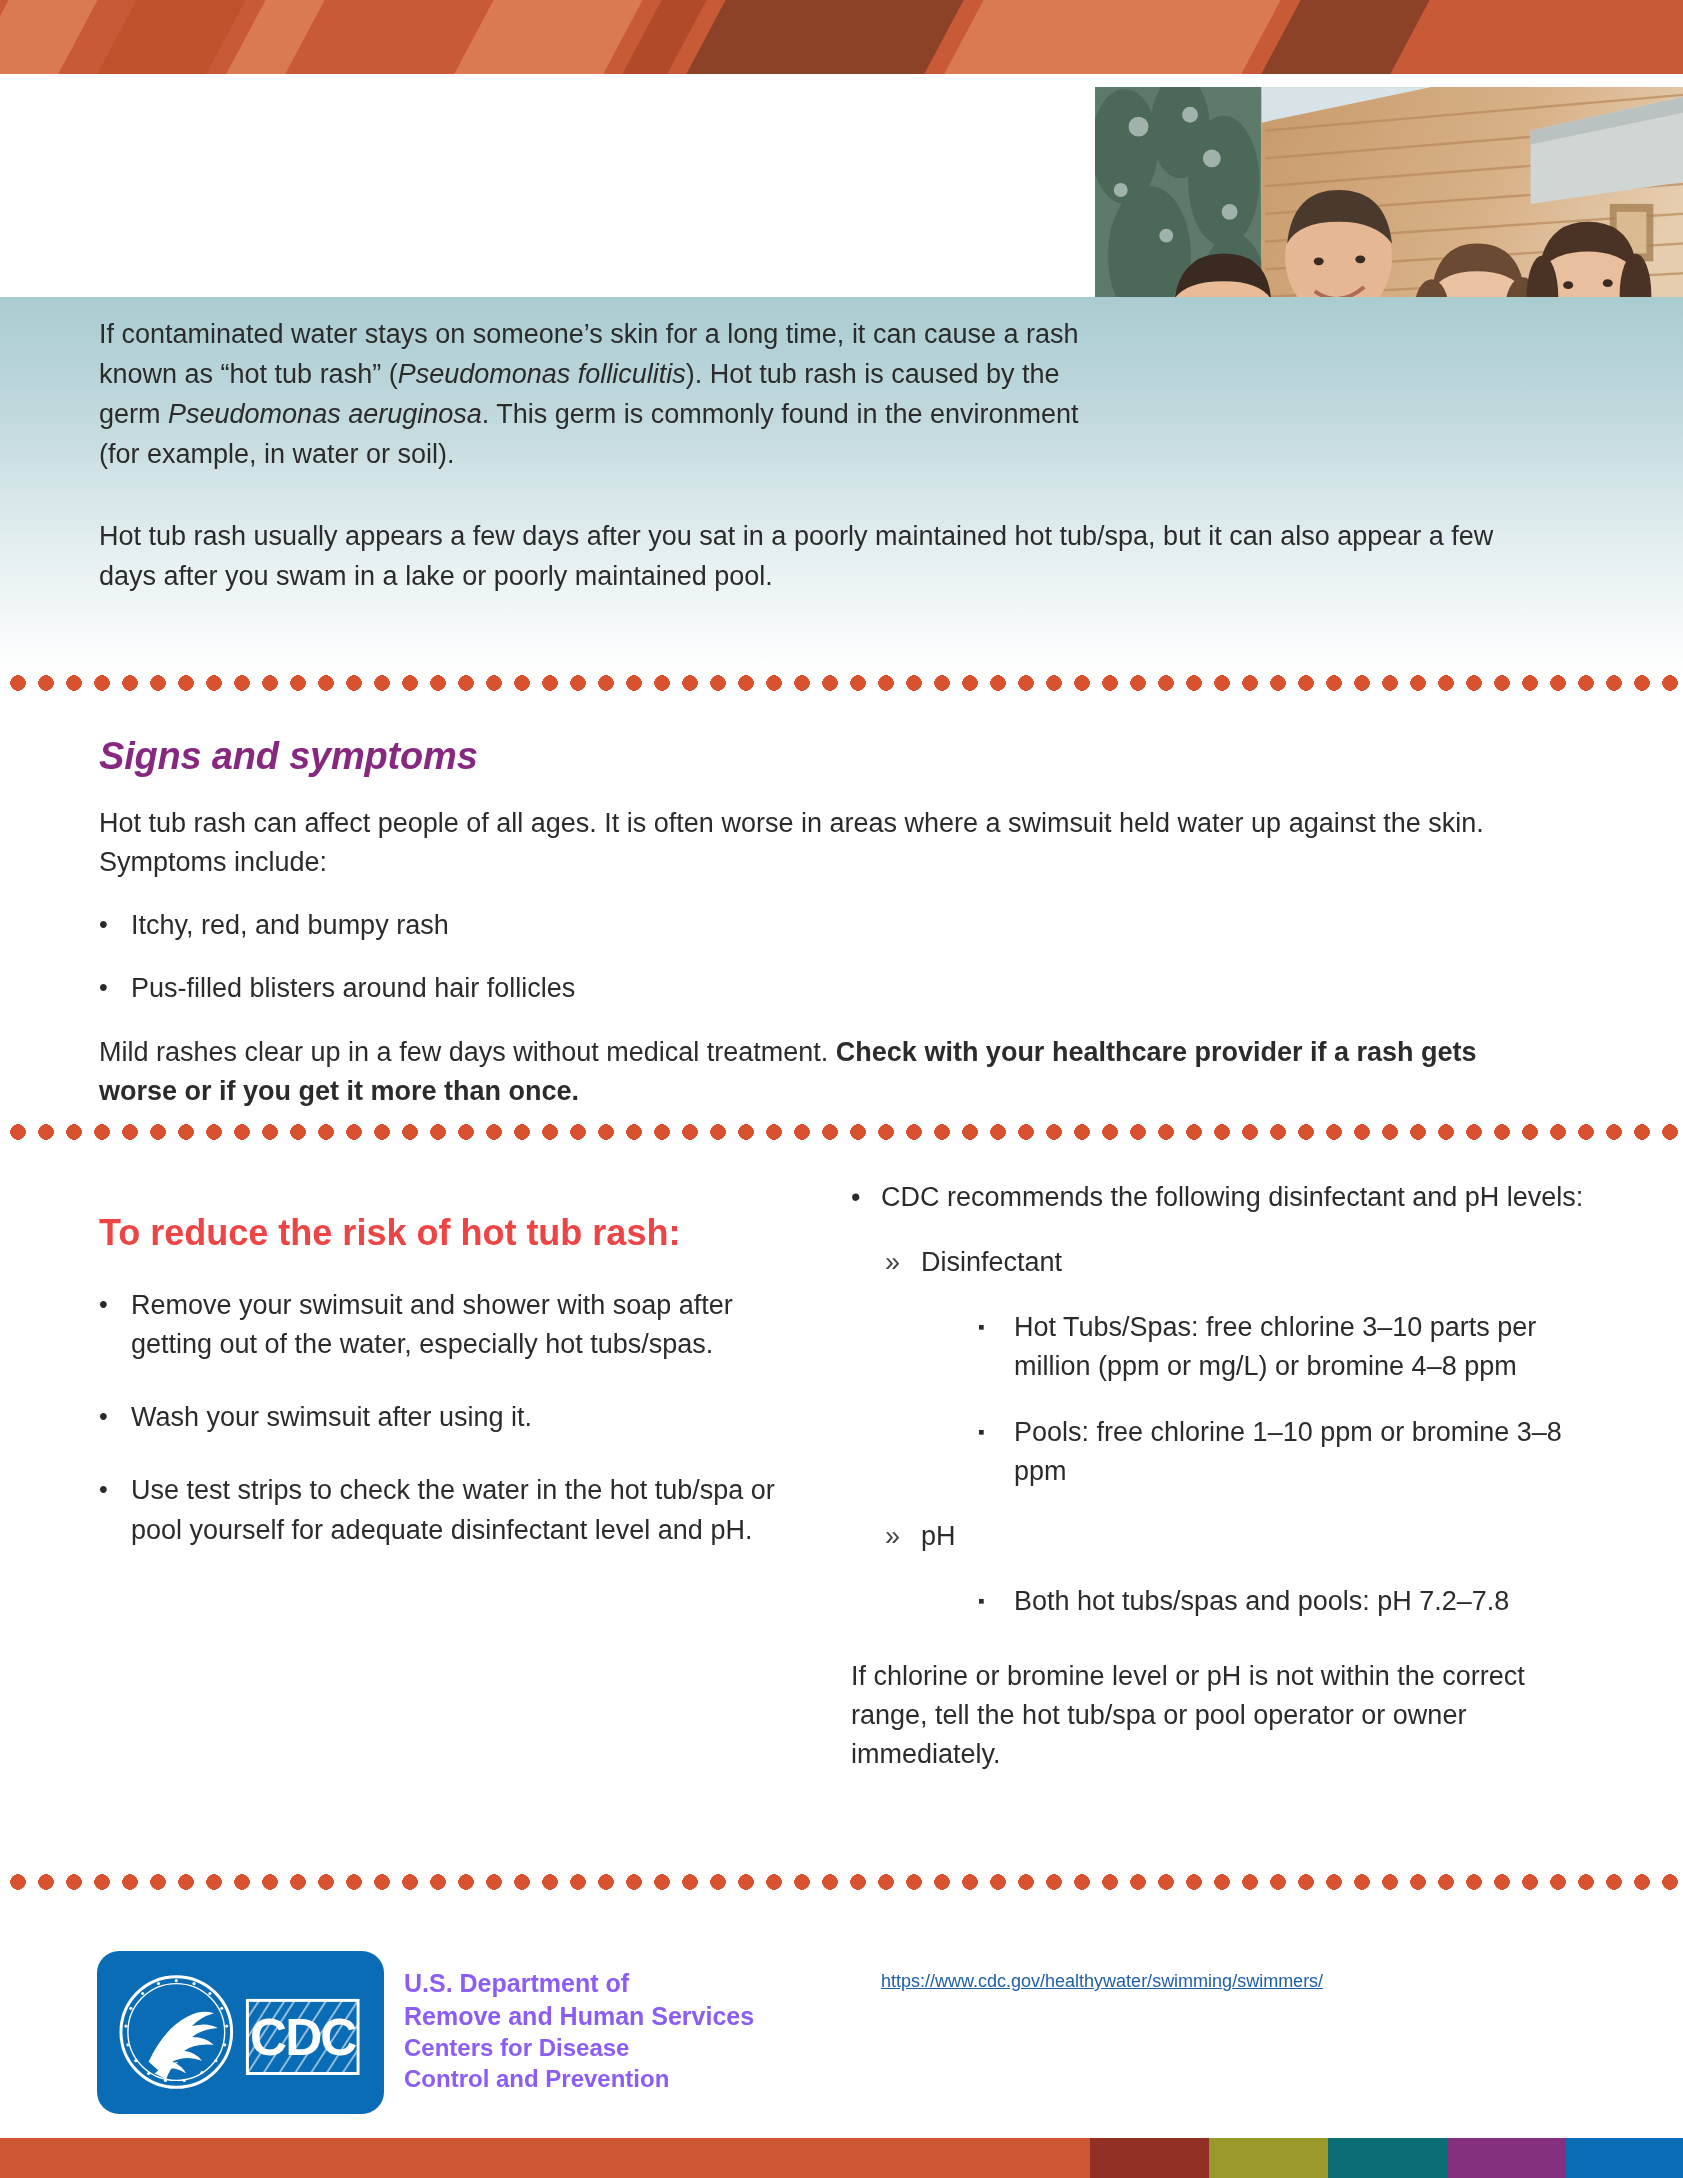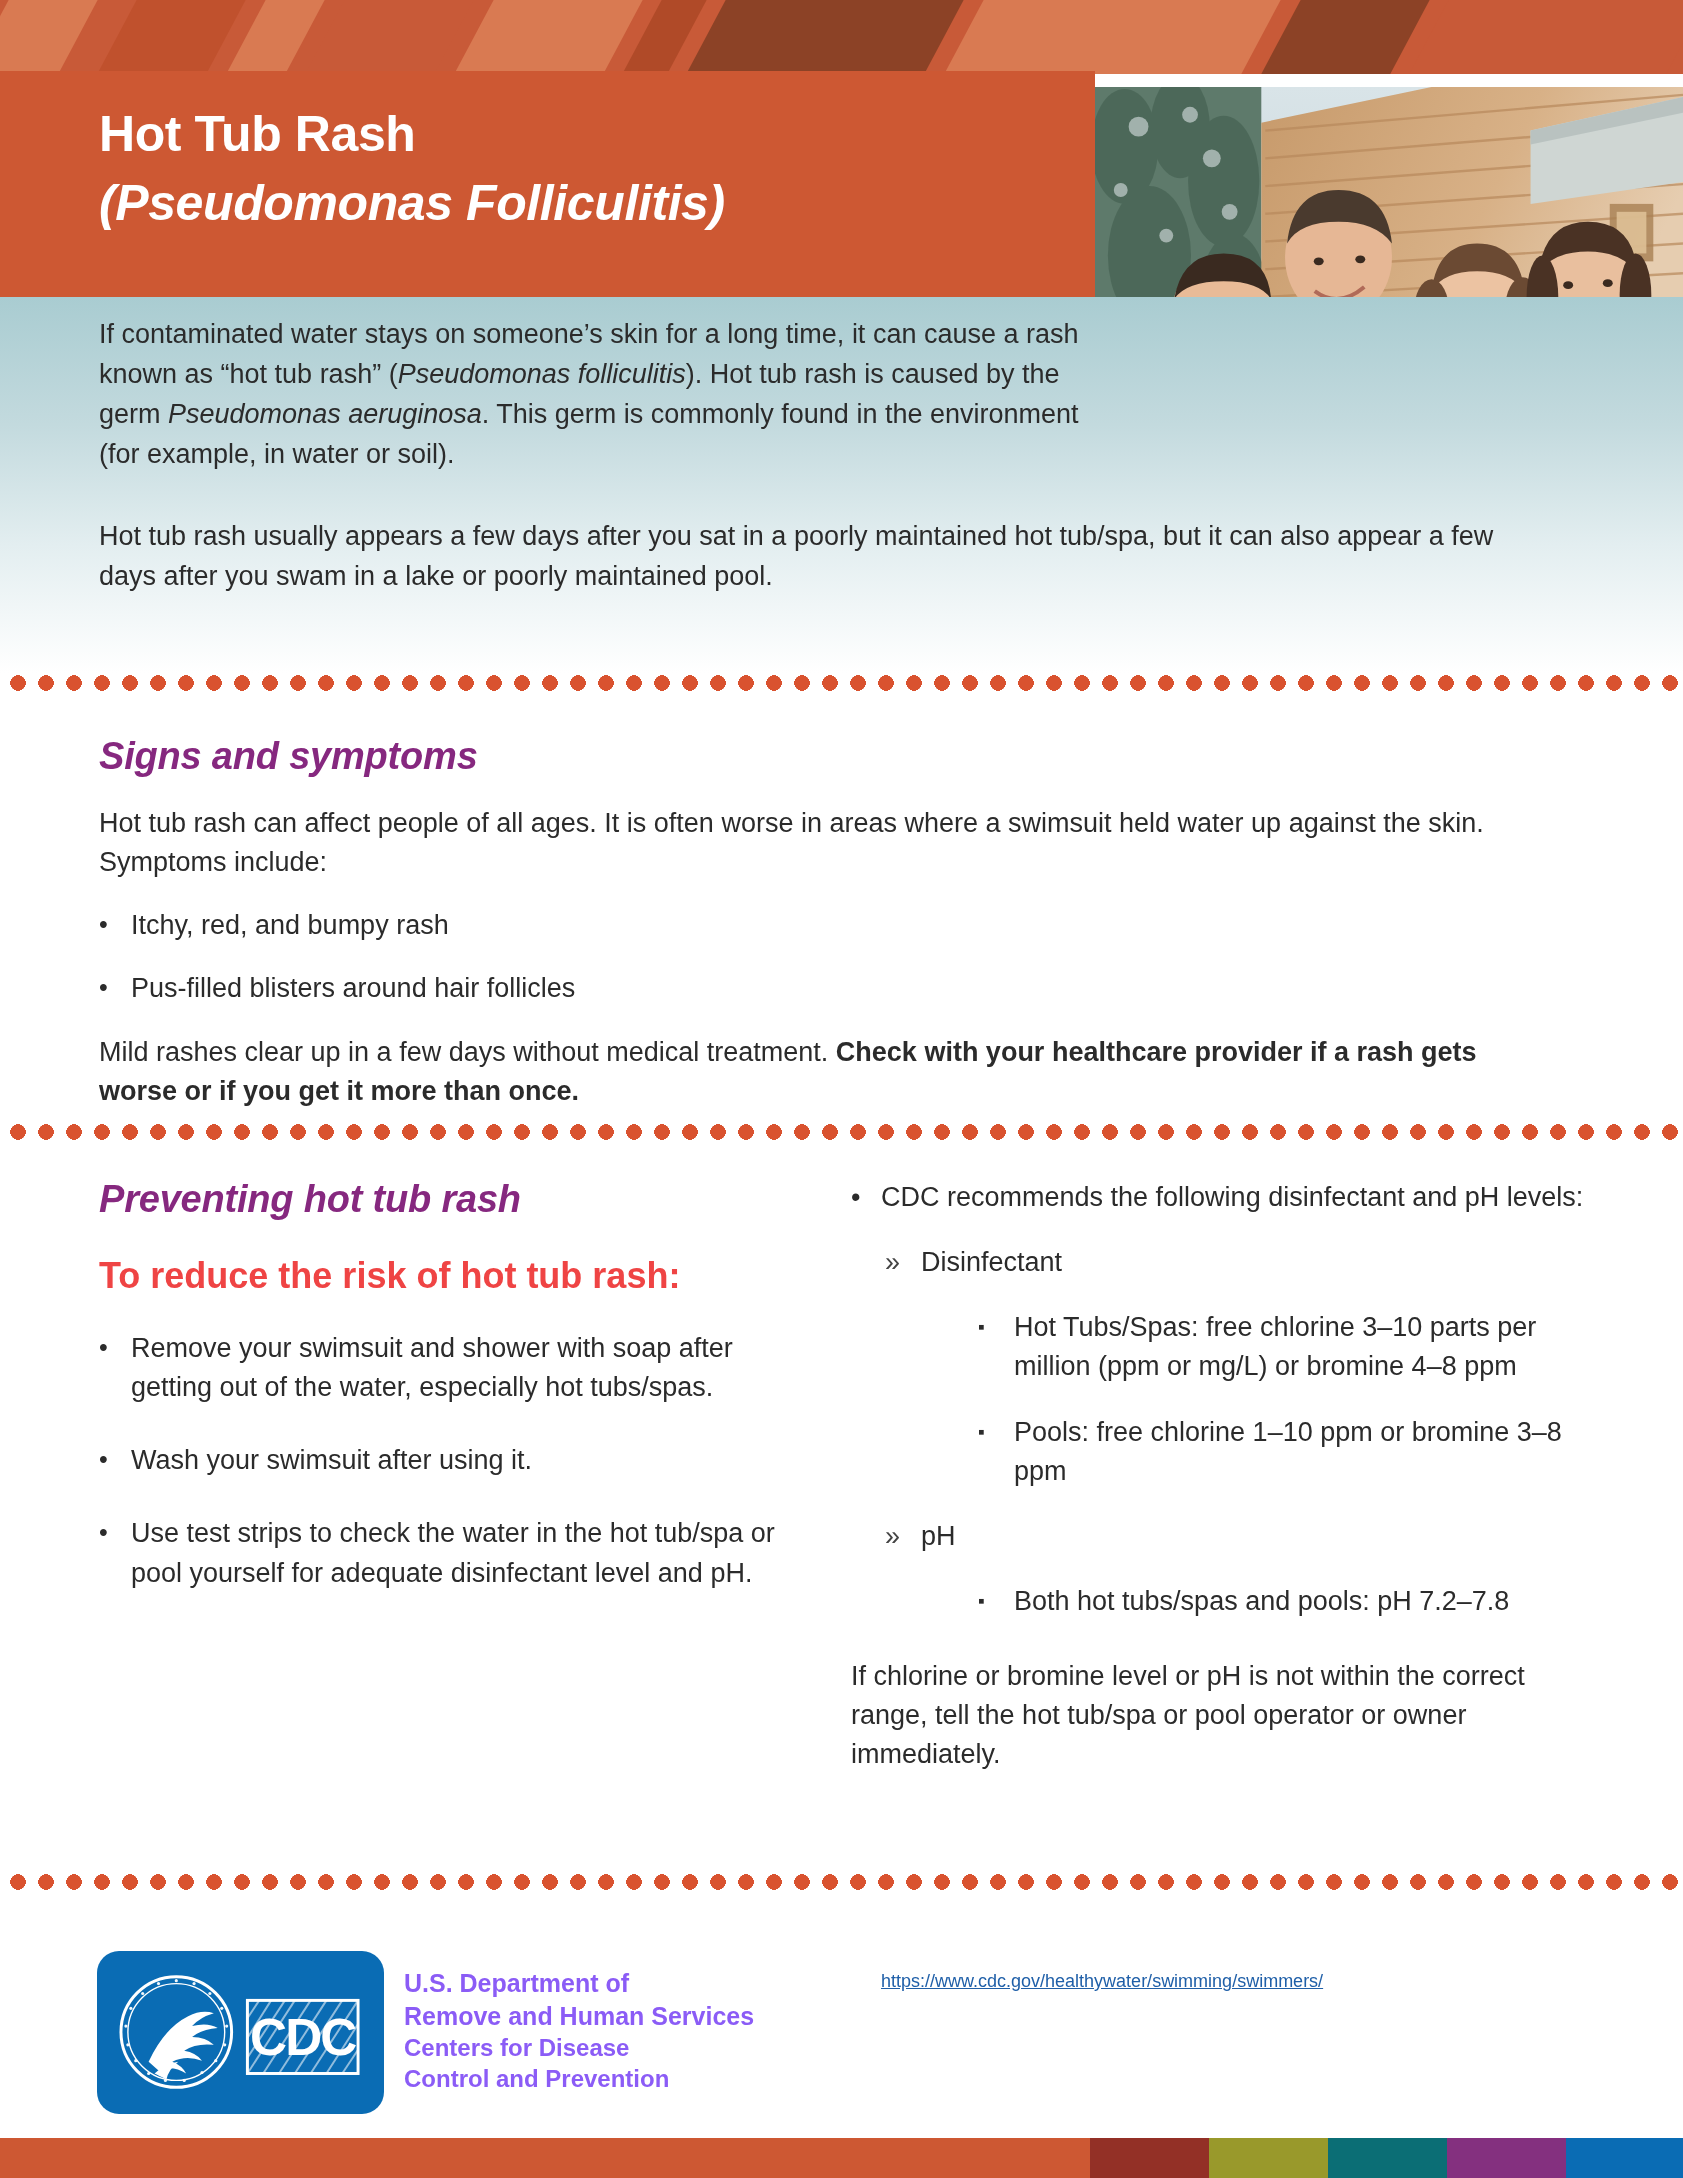--- a/index.html
+++ b/index.html
@@ -148,26 +148,20 @@
     <div class="stripe" style="left:297px; width:59px;  background:#d97a52;"></div>
     <div class="stripe" style="left:376px; width:129px; background:#c85a38;"></div>
     <div class="stripe" style="left:525px; width:149px; background:#d97a52;"></div>
     <div class="stripe" style="left:693px; width:45px;  background:#b04a28;"></div>
     <div class="stripe" style="left:757px; width:238px; background:#8c4226;"></div>
     <div class="stripe" style="left:1015px;width:297px; background:#d97a52;"></div>
     <div class="stripe" style="left:1332px;width:129px; background:#8c4226;"></div>
     <div class="stripe" style="left:1480px;width:257px; background:#c85a38;"></div>
   </div>
 
-  <div class="title-block">
-    <div class="title-inner">
-      <div class="doc-title">Hot Tub Rash</div>
-      <div class="doc-subtitle">(Pseudomonas Folliculitis)</div>
-    </div>
-  </div>
 
   <div class="photo">
     <svg viewBox="0 0 594 428" preserveAspectRatio="none" aria-hidden="true">
       <defs>
         <linearGradient id="sky" x1="0" y1="0" x2="0" y2="1">
           <stop offset="0%" stop-color="#d9e4e8"></stop>
             <stop offset="100%" stop-color="#b6c9cf"></stop>
         </linearGradient>
         <linearGradient id="logs" x1="0" y1="0" x2="1" y2="0.35">
           <stop offset="0%" stop-color="#c79a6b"></stop>
@@ -322,21 +316,20 @@
     <span>Mild rashes clear up in a few days without medical treatment. </span><b>Check with your healthcare provider if a rash gets worse or if you get it more than once.</b>
   </div>
 </div>
 
 <div class="dots" style="top:1124px;"></div>
 
 <div class="prevent">
   <div class="cols">
 
     <div class="col-l">
-      <div class="h-purple">Preventing hot tub rash</div>
       <div class="h-teal sub-teal">To reduce the risk of hot tub rash:</div>
 
       <div class="prevent-list">
         <div class="b-row">
           <div class="b-mark">•</div>
           <div class="b-text">Remove your swimsuit and shower with soap after getting out of the water, especially hot tubs/spas.</div>
         </div>
         <div class="b-row">
           <div class="b-mark">•</div>
           <div class="b-text">Wash your swimsuit after using it.</div>

